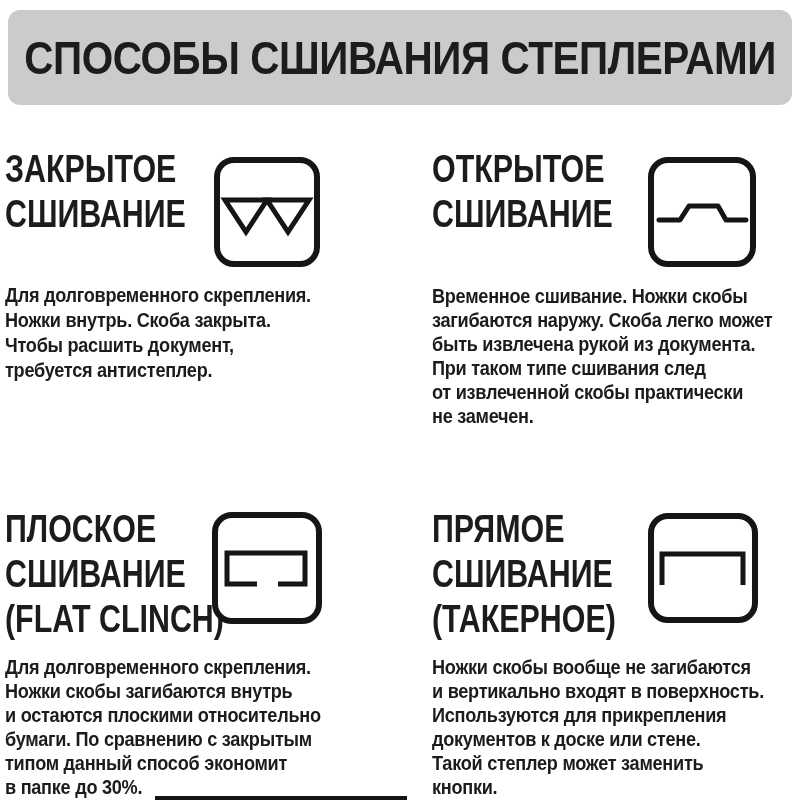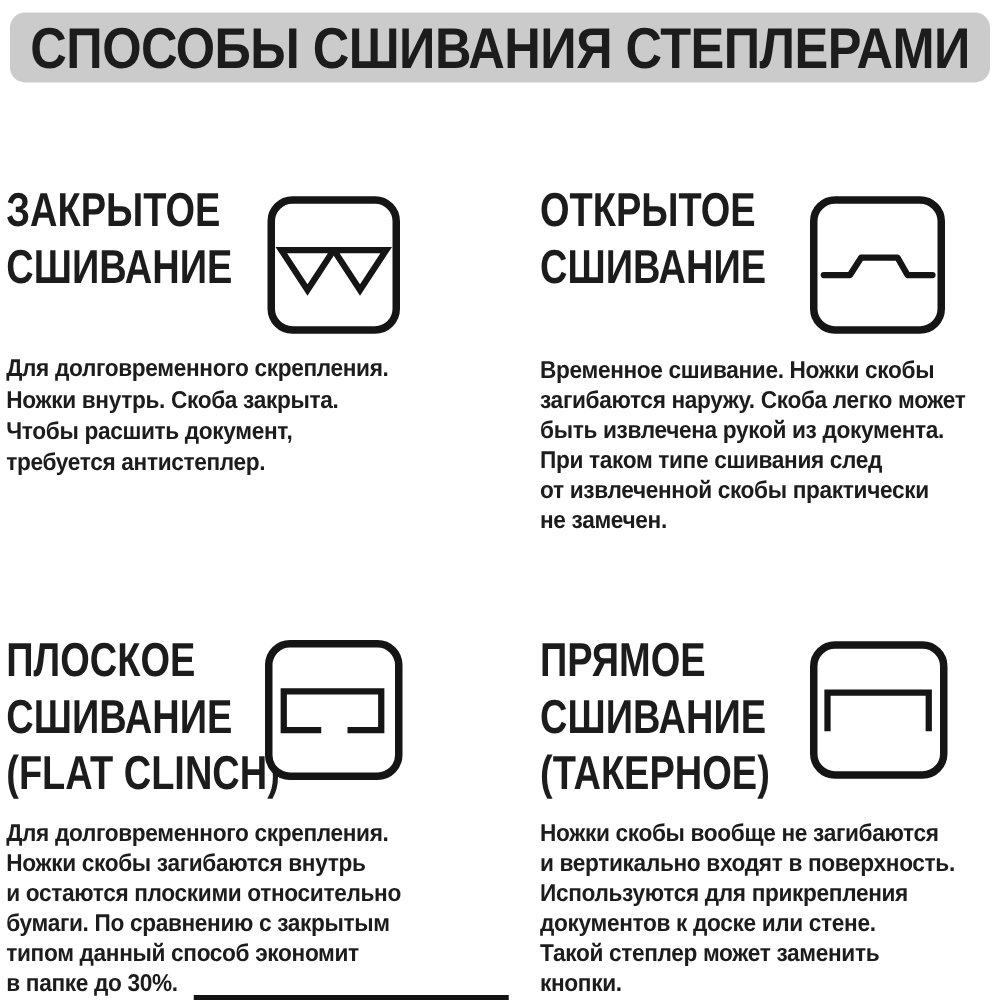--- a/index.html
+++ b/index.html
@@ -1,21 +1,21 @@
 <!DOCTYPE html>
 <html><head>
 <meta charset="utf-8">
 <style>
   html,body{margin:0;padding:0;}
   body{width:800px;height:800px;overflow:hidden;background:#ffffff;
        font-family:"Liberation Sans","DejaVu Sans",sans-serif;}
   .page{position:relative;width:800px;height:800px;background:#ffffff;overflow:hidden;}
 
   
-  .banner{position:absolute;left:8px;top:10px;width:784px;height:56px;
+  .banner{position:absolute;left:8px;top:10px;width:784px;height:95px;
           background:#cbcbcb;border-radius:12px;
           display:flex;align-items:center;justify-content:center;}
   .banner-title{font-size:46px;font-weight:700;color:#1c1c1c;white-space:nowrap;
                 transform:scaleX(0.88);letter-spacing:-0.5px;}
 
   
   .heading{position:absolute;font-size:38px;line-height:45px;font-weight:700;
            color:#1c1c1c;white-space:pre;transform:scaleX(0.80);
            transform-origin:left top;letter-spacing:0;}
   .h1{left:5px;top:147px;}

